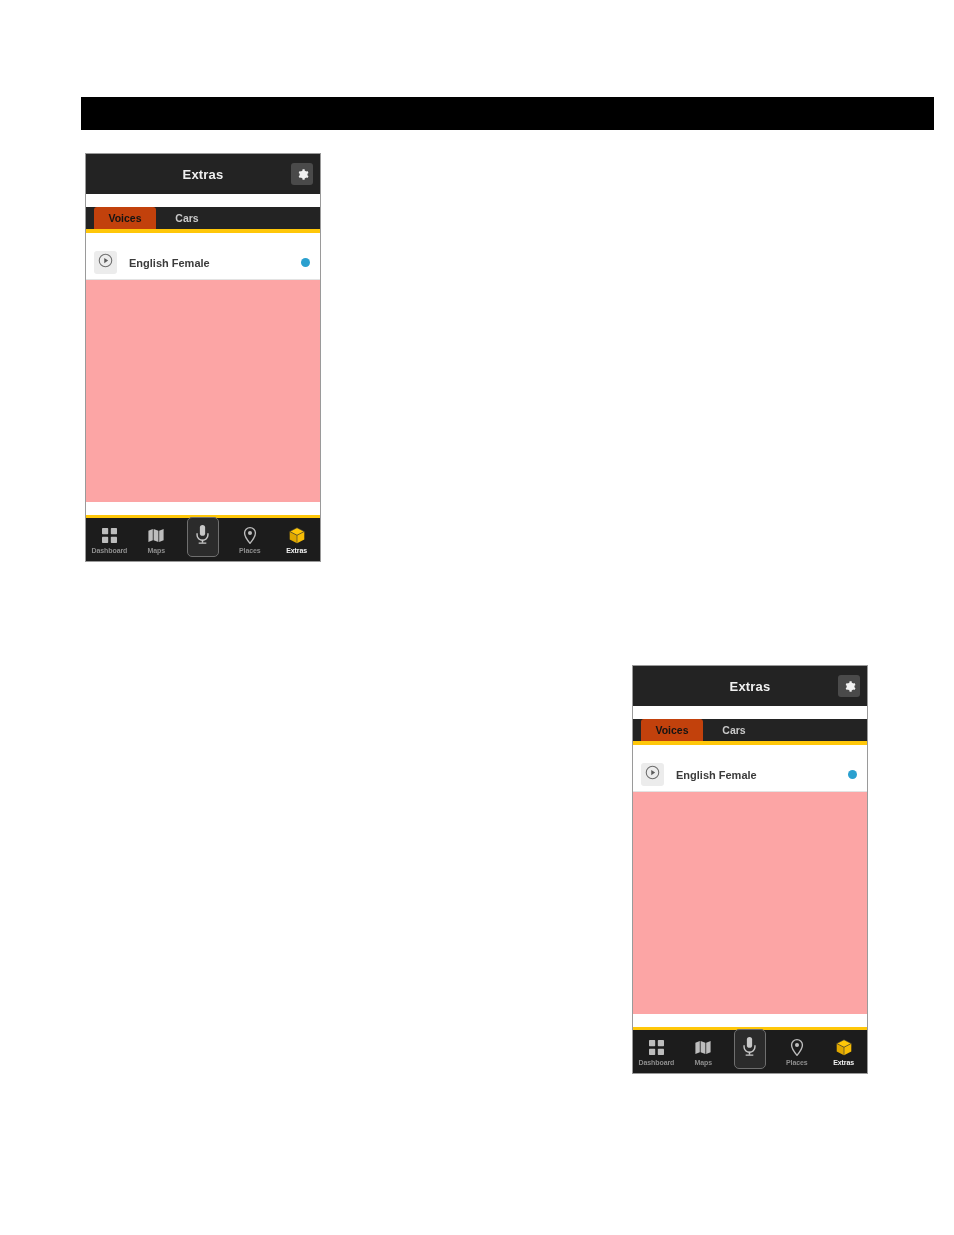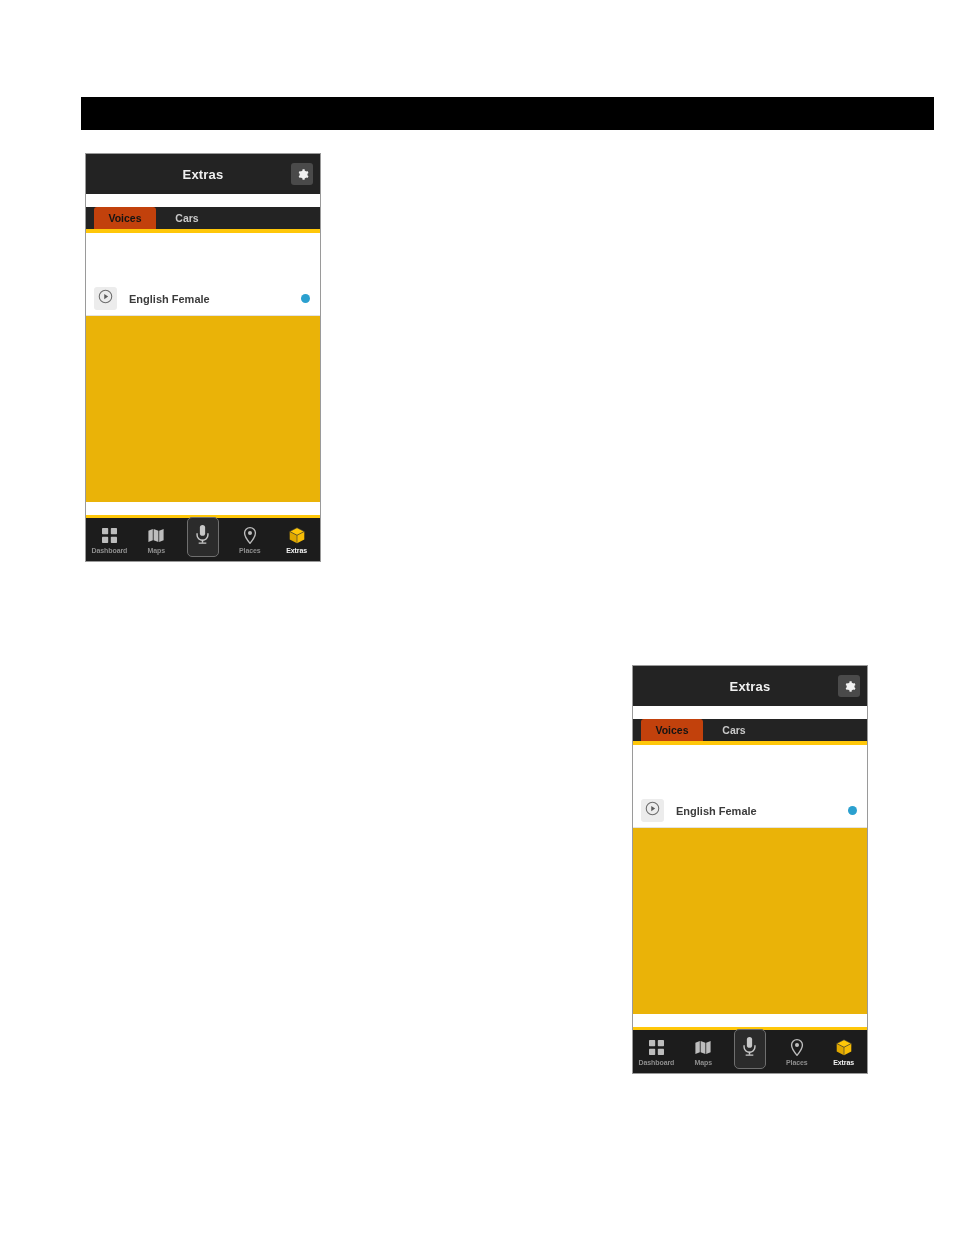--- a/index.html
+++ b/index.html
@@ -109,23 +109,22 @@
     box-sizing: border-box;
   }
   .tab.active {
     background: #c2410c;
     color: #141414;
   }
 
   
   .list-area {
     flex: 1 1 auto;
-    background: #eab308;
+    background: #fca5a5;
     overflow: hidden;
-    margin-top: 36px;
   }
   .list-row {
     display: flex;
     align-items: center;
     height: 34px;
     padding: 0 10px 0 8px;
     border-bottom: 1px solid #e3e3e3;
     background: #ffffff;
     cursor: pointer;
     box-sizing: border-box;

